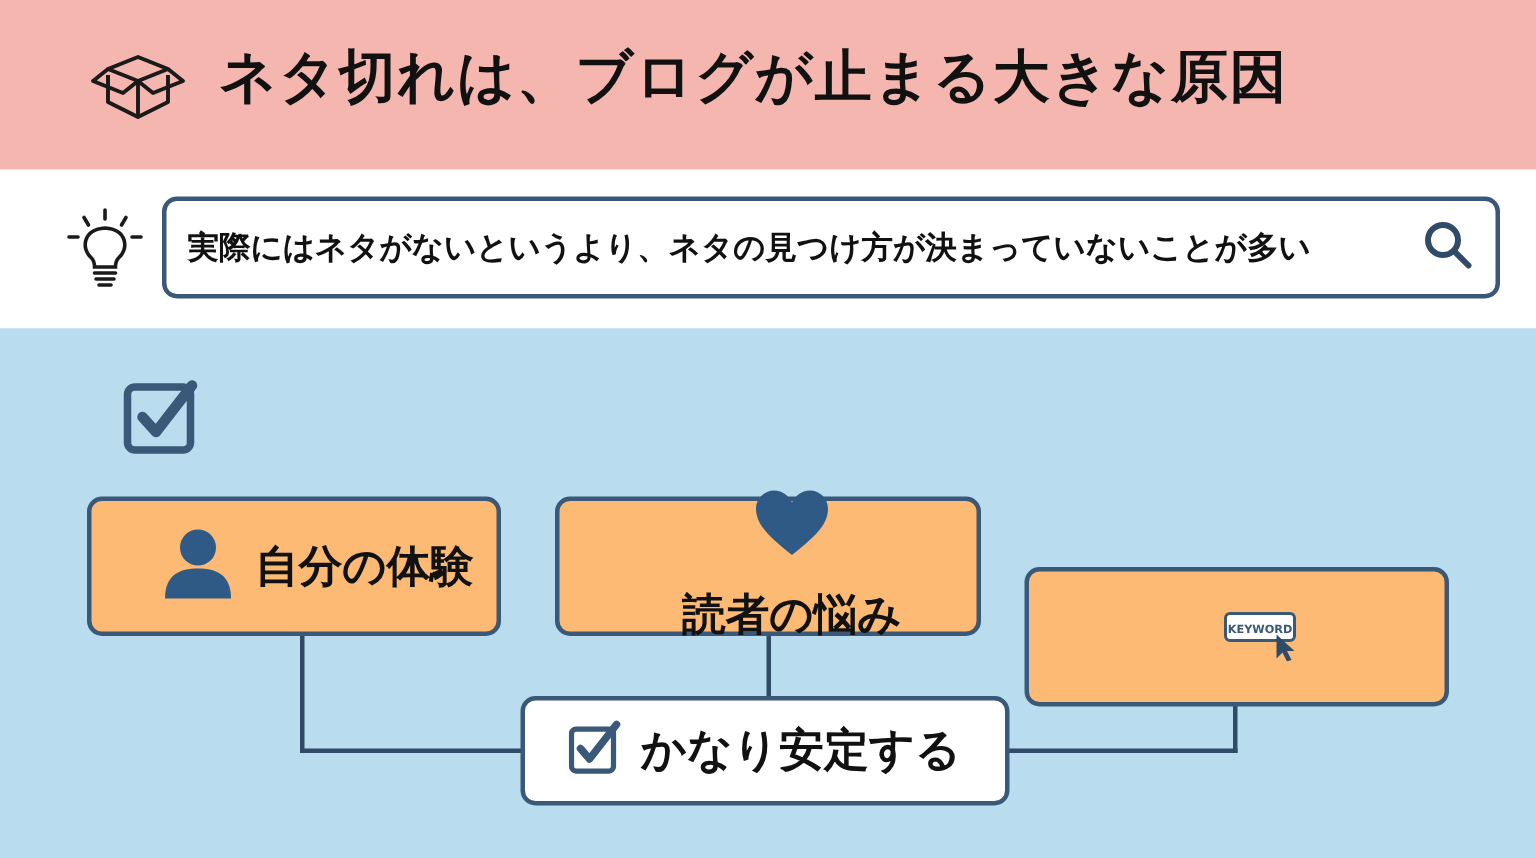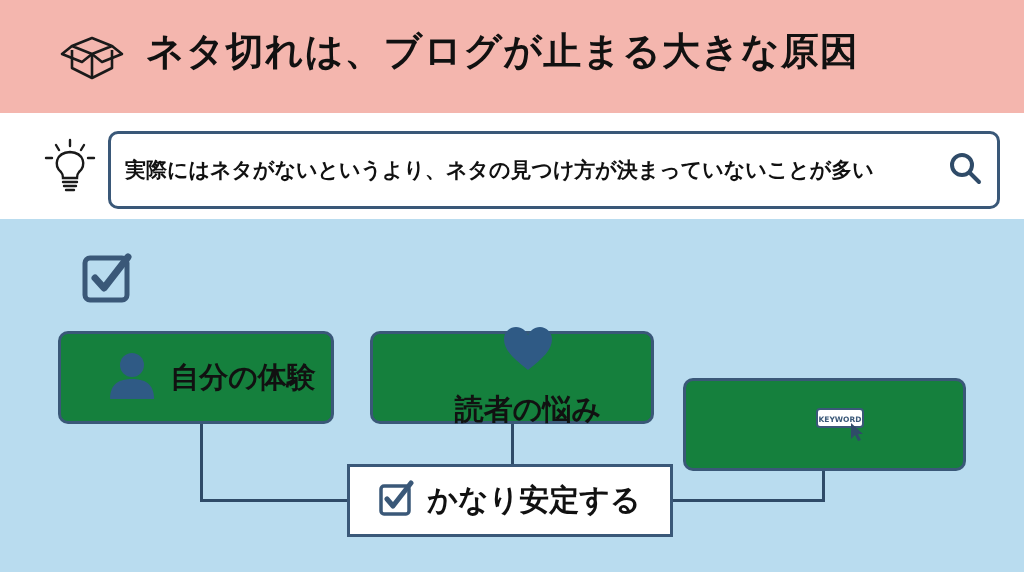--- a/index.html
+++ b/index.html
@@ -4,29 +4,29 @@
 <style>
   * { box-sizing: border-box; margin: 0; padding: 0; }
   html, body { width: 1024px; height: 572px; overflow: hidden; }
   body { position: relative; font-family: "DejaVu Sans", sans-serif; color: #111; background: #b9dcef; }
   .band-top { position: absolute; left: 0; top: 0; width: 1024px; height: 113px; background: #f4b6ae; }
   .band-mid { position: absolute; left: 0; top: 113px; width: 1024px; height: 106px; background: #ffffff; }
   .band-bot { position: absolute; left: 0; top: 219px; width: 1024px; height: 353px; background: #b9dcef; }
   .title { position: absolute; left: 58px; top: 26px; height: 60px; display: flex; align-items: flex-start; gap: 20px; }
   .title-text { font-size: 38px; font-weight: bold; letter-spacing: 1px; }
   .bulb { position: absolute; left: 42px; top: 138px; }
-  .searchbox { position: absolute; left: 108px; top: 131px; width: 892px; height: 78px; border: 3px solid #3a5878; border-radius: 10px; background: #fff; display: flex; align-items: center; padding-left: 14px; }
+  .searchbox { position: absolute; left: 108px; top: 131px; width: 892px; height: 68px; border: 3px solid #3a5878; border-radius: 10px; background: #fff; display: flex; align-items: center; padding-left: 14px; }
   .search-text { font-size: 21px; font-weight: bold; flex: 1; white-space: nowrap; }
   .search-icon { margin-right: 14px; }
   .subtitle { position: absolute; left: 82px; top: 250px; height: 60px; display: flex; align-items: center; gap: 14px; }
   .subtitle-text { font-size: 36px; font-weight: bold; }
-  .card { position: absolute; top: 331px; height: 93px; background: #15803d; border: 3px solid #3a5878; border-radius: 10px; display: flex; align-items: center; justify-content: center; gap: 14px; padding-left: 32px; }
+  .card { position: absolute; top: 331px; height: 93px; background: #fdba74; border: 3px solid #3a5878; border-radius: 10px; display: flex; align-items: center; justify-content: center; gap: 14px; padding-left: 32px; }
   .card-text { font-size: 29px; font-weight: bold; }
   .line { position: absolute; background: #2f4b68; }
-  .result { position: absolute; left: 347px; top: 464px; width: 326px; height: 73px; background: #fff; border: 3px solid #3a5878; border-radius: 0; display: flex; align-items: center; justify-content: center; gap: 12px; }
+  .result { position: absolute; left: 347px; top: 464px; width: 326px; height: 73px; background: #fff; border: 3px solid #3a5878; border-radius: 10px; display: flex; align-items: center; justify-content: center; gap: 12px; }
   .result-text { font-size: 30px; font-weight: bold; }
 </style>
 </head>
 <body>
 
 <div class="band-top"></div>
 <div class="band-mid"></div>
 <div class="band-bot"></div>
 
 <div class="title">

